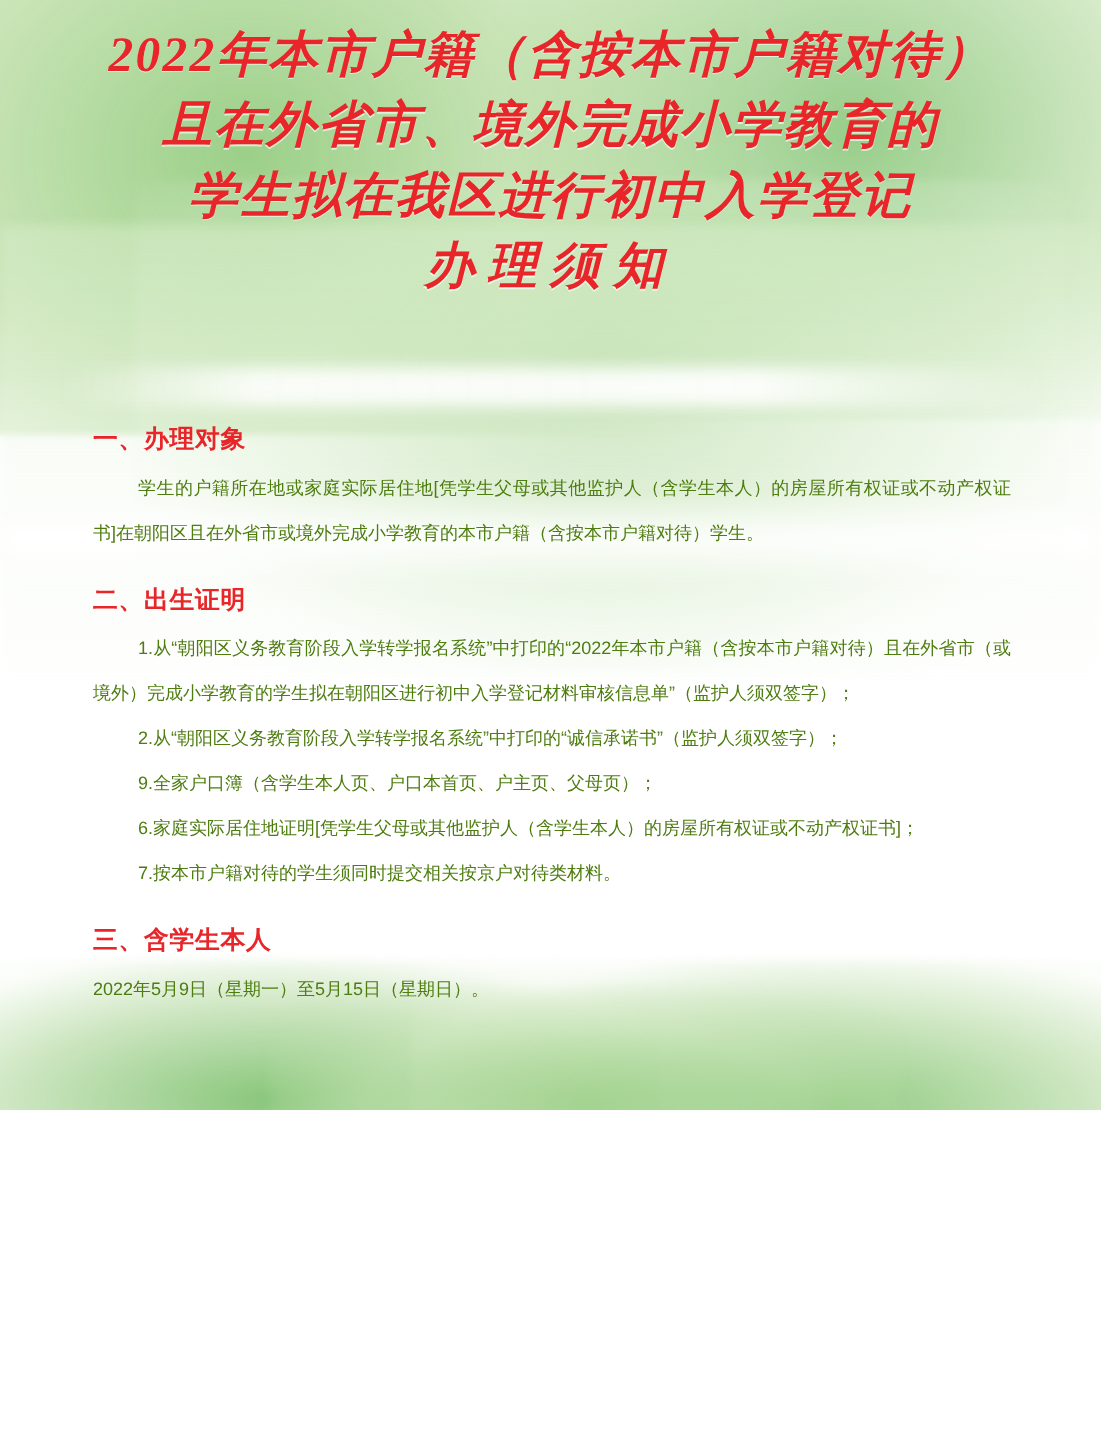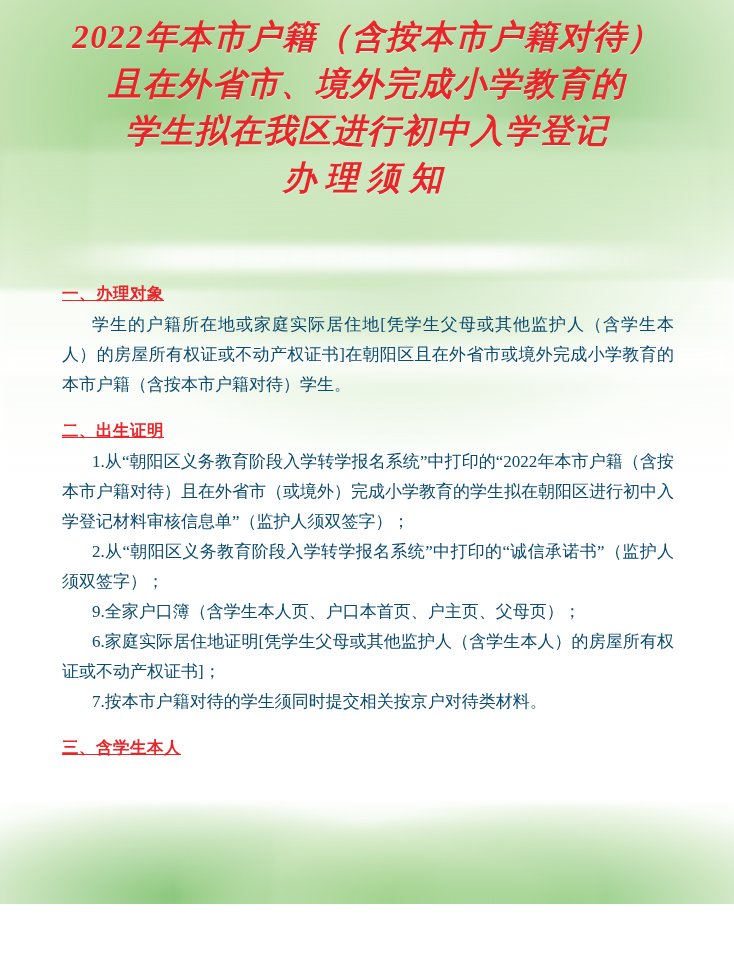--- a/index.html
+++ b/index.html
@@ -10,21 +10,21 @@
     width: 734px;
     height: 956px;
     overflow: hidden;
     background: #ffffff;
     font-family: "Liberation Serif", serif;
   }
 
   .page {
     position: relative;
     width: 734px;
-    height: 904px;
+    height: 740px;
     box-sizing: border-box;
     overflow: hidden;
     background: #ffffff;
   }
 
   
   .bg-wrap {
     position: absolute;
     left: 0; top: 0;
     width: 734px;
@@ -137,29 +137,28 @@
     z-index: 4;
   }
   .section-heading {
     color: #e8262a;
     font-family: "Liberation Sans", sans-serif;
     font-weight: bold;
     font-size: 16.5px;
     line-height: 30px;
     margin: 0 0 2px 0;
     letter-spacing: 0.5px;
-    text-decoration: underline;
   }
   .section-heading.sp2 {
     margin-top: 15px;
   }
   .para {
-    color: #0c4a6e;
-    font-family: Liberation Serif, serif;
-    font-size: 17px;
+    color: #4d7c0f;
+    font-family: Liberation Sans, sans-serif;
+    font-size: 12px;
     line-height: 30px;
     margin: 0;
     text-align: justify;
     text-justify: inter-ideograph;
     text-indent: 30px;
   }
   .para.noindent {
     text-indent: 0;
   }
 
@@ -209,17 +208,18 @@
     <p class="para">学生的户籍所在地或家庭实际居住地[凭学生父母或其他监护人（含学生本人）的房屋所有权证或不动产权证书]在朝阳区且在外省市或境外完成小学教育的本市户籍（含按本市户籍对待）学生。</p>
 
     <h2 class="section-heading sp2">二、出生证明</h2>
     <p class="para">1.从“朝阳区义务教育阶段入学转学报名系统”中打印的“2022年本市户籍（含按本市户籍对待）且在外省市（或境外）完成小学教育的学生拟在朝阳区进行初中入学登记材料审核信息单”（监护人须双签字）；</p>
     <p class="para">2.从“朝阳区义务教育阶段入学转学报名系统”中打印的“诚信承诺书”（监护人须双签字）；</p>
     <p class="para">9.全家户口簿（含学生本人页、户口本首页、户主页、父母页）；</p>
     <p class="para">6.家庭实际居住地证明[凭学生父母或其他监护人（含学生本人）的房屋所有权证或不动产权证书]；</p>
     <p class="para">7.按本市户籍对待的学生须同时提交相关按京户对待类材料。</p>
 
     <h2 class="section-heading sp2">三、含学生本人</h2>
+    <p class="para noindent">2022年5月9日（星期一）至5月15日（星期日）。</p>
 
   </div>
 
 
 </div>
 
 </body></html>

